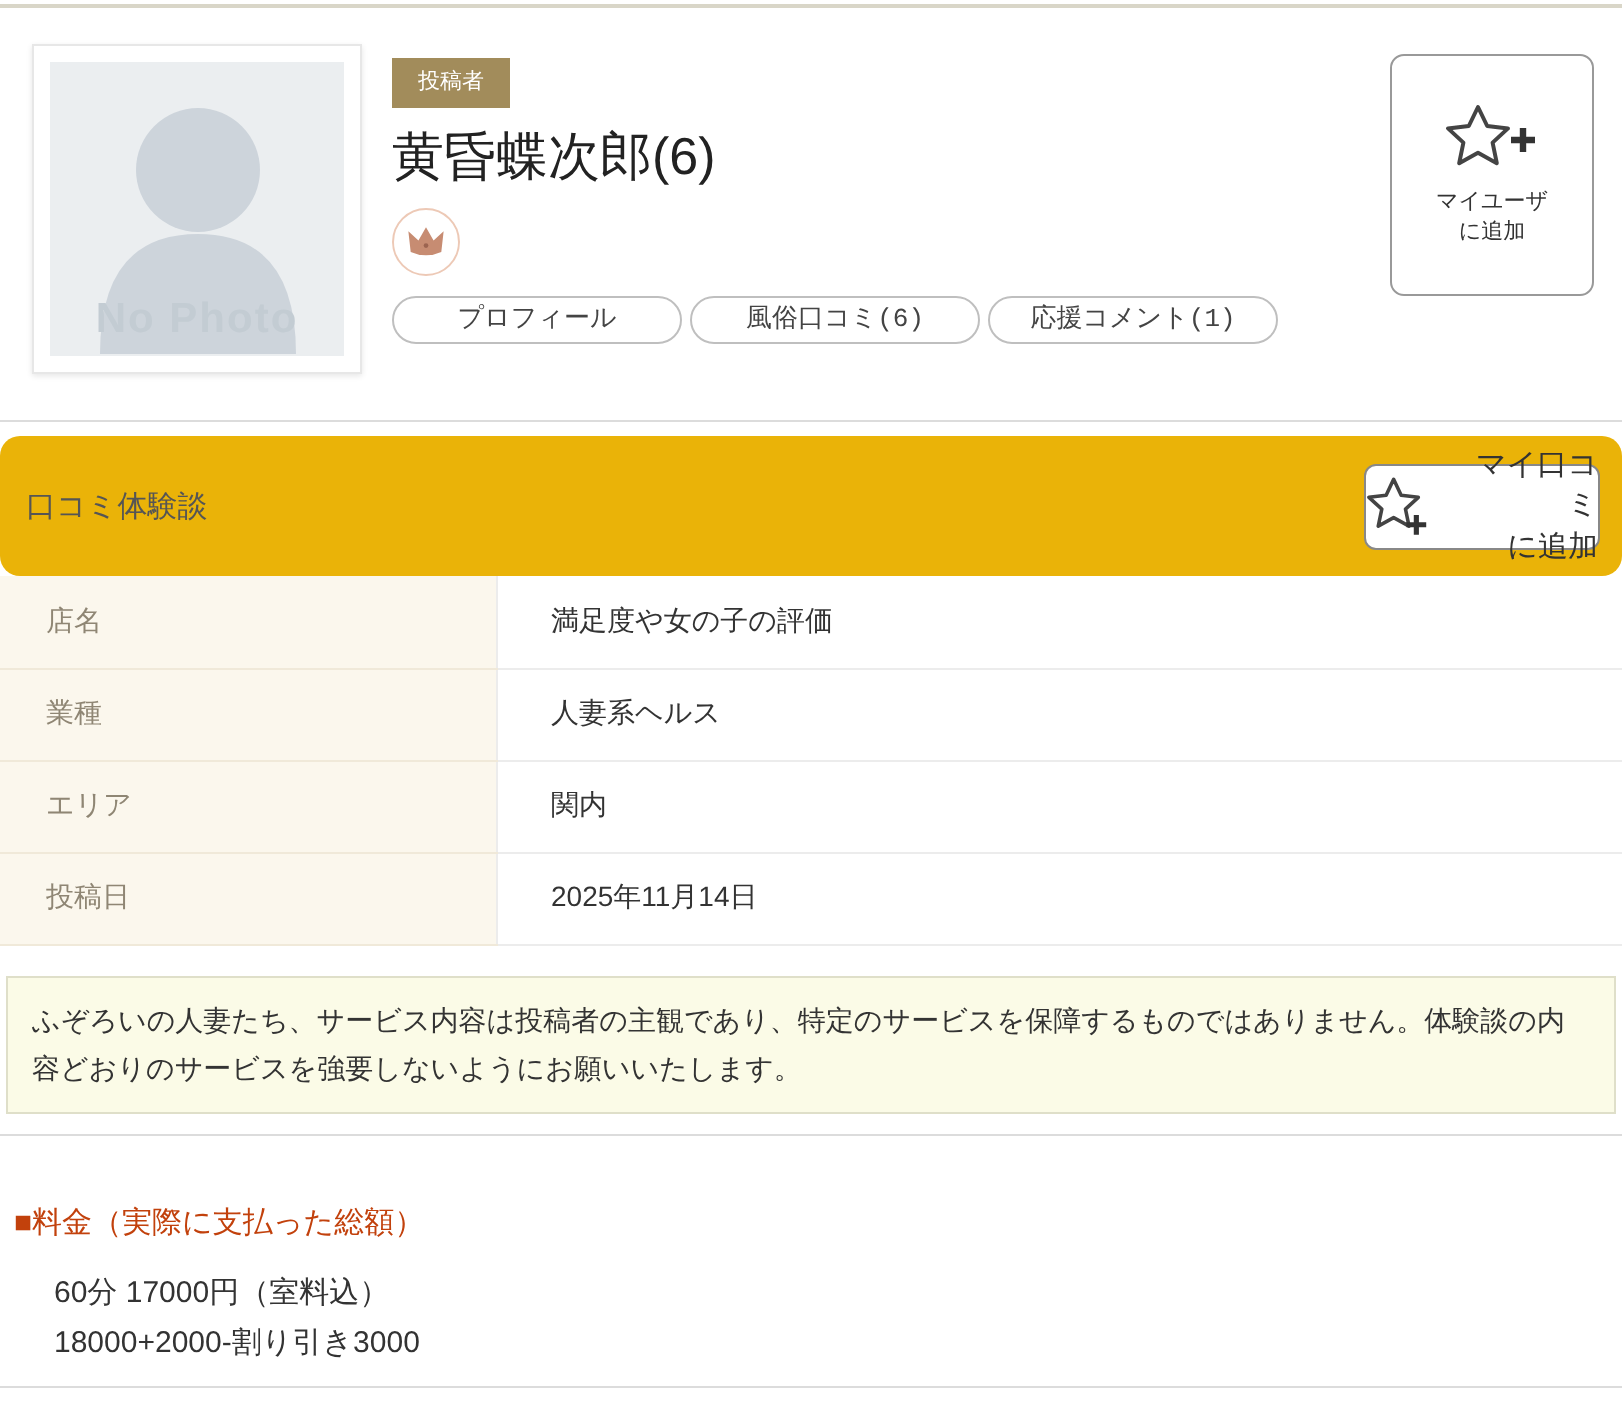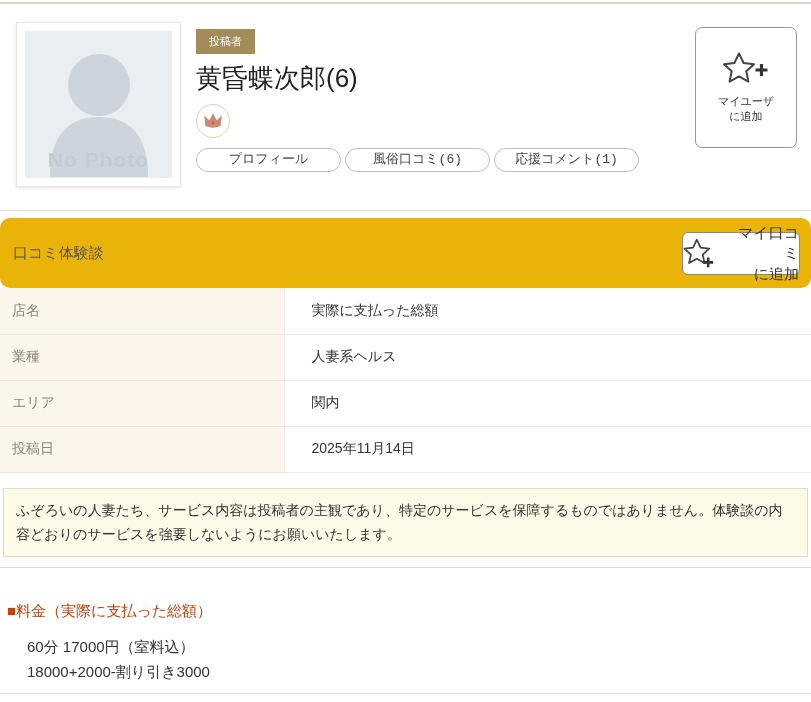--- a/index.html
+++ b/index.html
@@ -39,22 +39,22 @@
   .gap7 { height:7px; }
   .review-header { position:relative; height:70px; background:#eab308;
     display:flex; align-items:center; padding-left:13px;border-radius:10px; }
   .review-title { font-size:15px; font-weight:400; color:#555; }
   .add-review-btn { position:absolute; right:11px; top:14px; width:118px; height:43px;
     background:#fff; border:1px solid #888; border-radius:6px; display:flex; align-items:center;
     justify-content:center; gap:7px; cursor:pointer; font-family:inherit; }
   .add-review-btn .btn-text { font-size:15px; color:#333; line-height:1.35; text-align:right; }
 
   table.info { width:100%; border-collapse:collapse; }
-  table.info th { width:284px; height:46px; background:#fbf7ed; color:#8f8674; font-weight:400;
-    font-size:14px; text-align:left; padding-left:12px; border-bottom:1px solid #f0e9d9;
+  table.info th { width:248px; height:46px; background:#fbf7ed; color:#8f8674; font-weight:400;
+    font-size:14px; text-align:left; padding-left:23px; border-bottom:1px solid #f0e9d9;
     border-right:1px solid #ececec; }
   table.info td { height:46px; font-size:14px; color:#333; padding-left:27px;
     border-bottom:1px solid #ececec; }
 
   .disclaimer { margin:15px 3px 0 3px; background:#fbfbe7; border:1px solid #dfdfc9;
     padding:9px 12px; font-size:14px; line-height:1.75; color:#333; }
 
   .divider-mid { height:1px; background:#dcdcdc; margin-top:10px; }
 
   .price-section { padding:19px 0 0 7px; }
@@ -122,21 +122,21 @@
         <span>マイ口コミ</span><br>
         <span>に追加</span>
       </span>
     </button>
   </div>
 
   <table class="info">
     <tbody>
         <tr>
       <th>店名</th>
-      <td>実際に支払った総額</td>
+      <td>満足度や女の子の評価</td>
     </tr>
     <tr>
       <th>業種</th>
       <td>人妻系ヘルス</td>
     </tr>
     <tr>
       <th>エリア</th>
       <td>関内</td>
     </tr>
     <tr>

